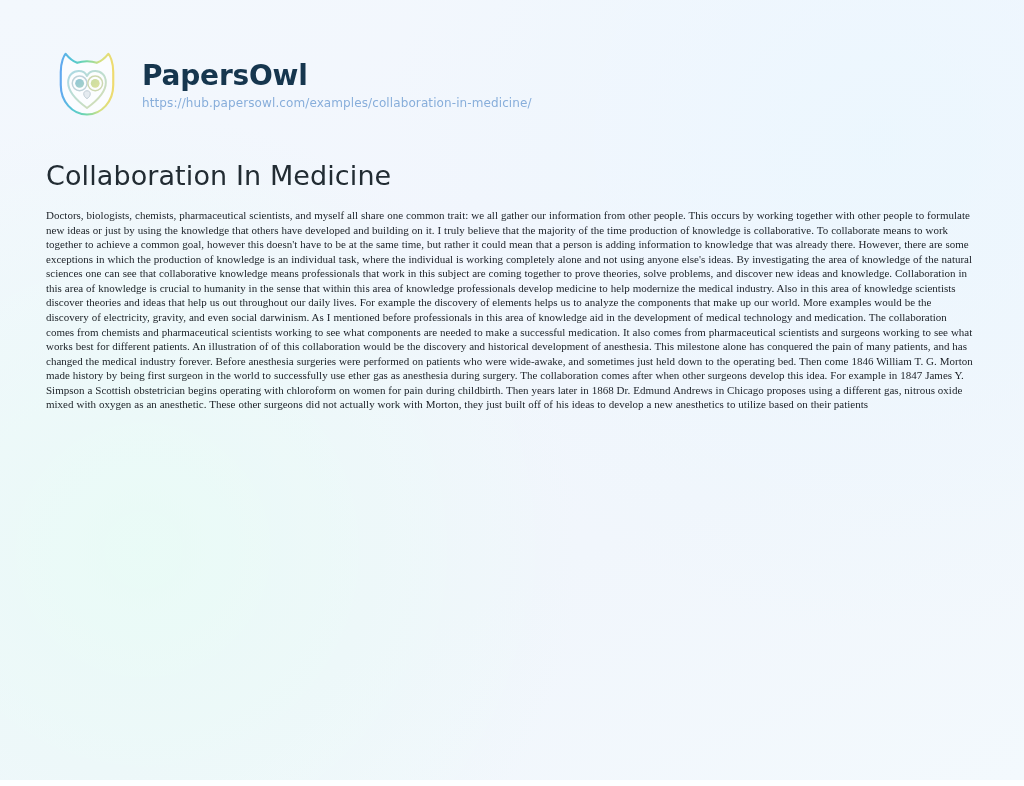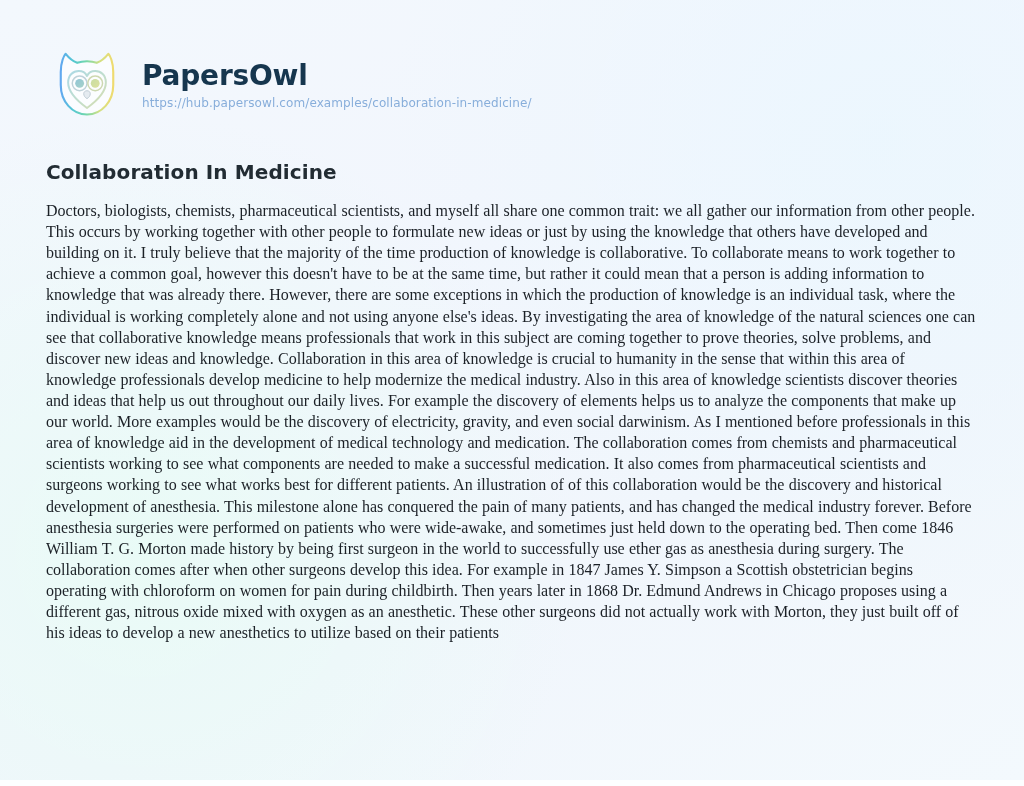--- a/index.html
+++ b/index.html
@@ -77,31 +77,31 @@
     opacity: 0.92;
   }
 
   .article {
     padding: 0 26px 0 24px;
     margin-top: 34px;
   }
 
   .article-title {
     font-family: "DejaVu Sans", sans-serif;
-    font-size: 20px;
-    font-weight: bold;
+    font-size: 27px;
+    font-weight: normal;
     color: #222c33;
     margin: 0 0 16px 0;
     letter-spacing: 0.1px;
     line-height: 1.2;
   }
 
   .article-body {
     font-family: "Liberation Serif", "DejaVu Serif", serif;
-    font-size: 16px;
+    font-size: 11px;
     line-height: 1.32;
     color: #1b2026;
     text-align: left;
     max-width: 952px;
     word-spacing: 0.2px;
   }
 
   .article-body p {
     margin: 0;
   }

